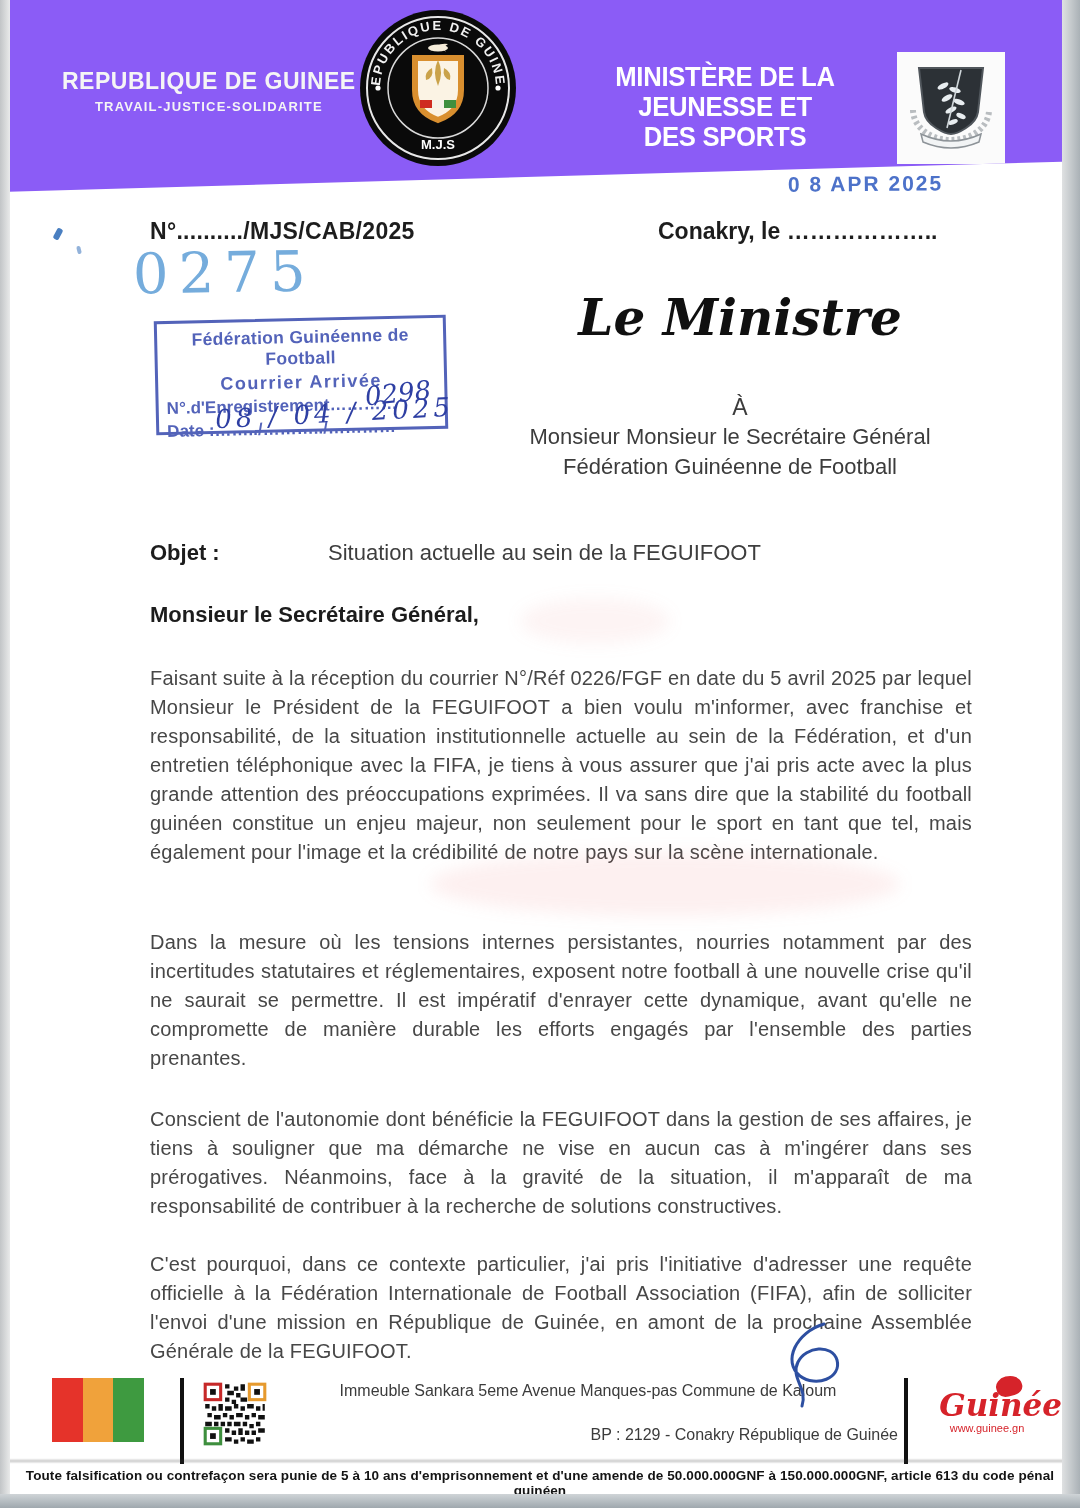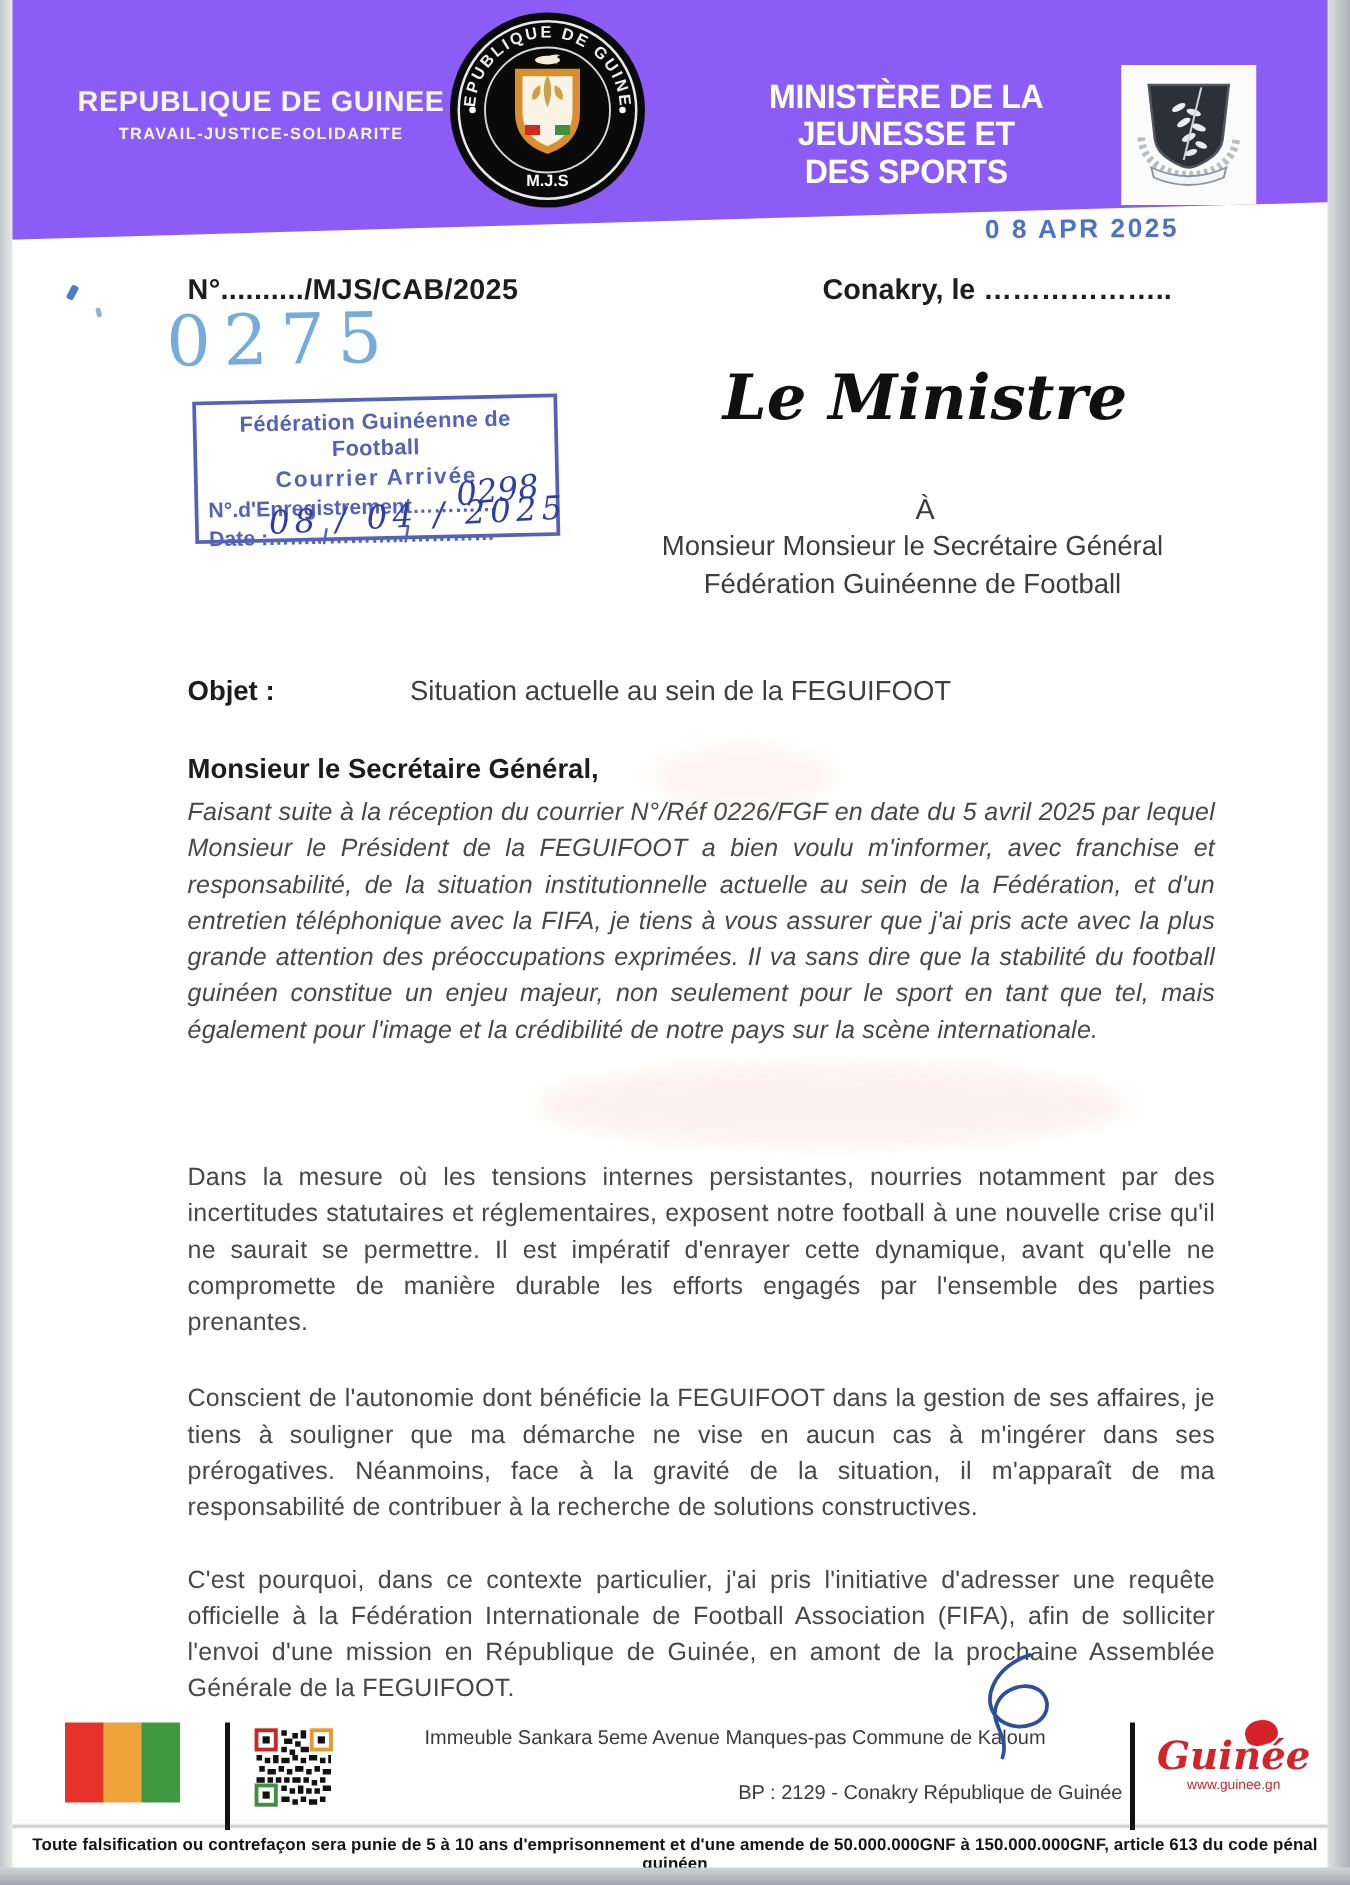--- a/index.html
+++ b/index.html
@@ -46,36 +46,36 @@
   .to-mark{position:absolute;left:480px;top:394px;width:520px;text-align:center;font-size:23px;color:#3c3c3c;}
   .recip1{position:absolute;left:460px;top:424px;width:540px;text-align:center;font-size:22px;color:#3c3c3c;}
   .recip2{position:absolute;left:460px;top:454px;width:540px;text-align:center;font-size:22px;color:#3c3c3c;}
 
   
   .objet-label{position:absolute;left:150px;top:540px;font-size:22px;font-weight:bold;color:#1c1c1c;}
   .objet-text{position:absolute;left:280px;top:540px;font-size:22px;color:#3e3e3e;margin-left:48px;}
   .salutation{position:absolute;left:150px;top:602px;font-size:22px;font-weight:bold;color:#1c1c1c;}
   .para{position:absolute;left:150px;width:822px;margin:0;font-size:20px;line-height:29px;
         text-align:justify;color:#474747;letter-spacing:.2px;}
-  .p1{top:636px;font-style:italic;} .p2{top:928px;} .p3{top:1105px;} .p4{top:1250px;}
+  .p1{top:664px;} .p2{top:928px;} .p3{top:1105px;} .p4{top:1250px;}
   .watermark{position:absolute;border-radius:50%;filter:blur(8px);z-index:1;}
   .wm1{left:430px;top:852px;width:470px;height:64px;background:rgba(235,110,110,.10);}
   .wm2{left:520px;top:598px;width:150px;height:46px;background:rgba(235,120,120,.08);}
   .signature{position:absolute;left:752px;top:1318px;z-index:6;}
 
   
   .flag{position:absolute;left:52px;top:1378px;width:92px;height:64px;display:flex;}
   .flag div{flex:1;}
   .fdiv{position:absolute;width:4px;height:86px;background:#111;top:1378px;}
   .fdiv1{left:180px;} .fdiv2{left:904px;}
   .qr{position:absolute;left:203px;top:1382px;width:64px;height:64px;}
   .addr{position:absolute;left:278px;width:620px;text-align:center;color:#3b3b3b;font-size:16px;}
   .a1{top:1382px;} .a2{top:1426px;text-align:right;} .a3{top:1504px;margin-top:16px;}
   .brand{position:absolute;left:912px;top:1390px;width:150px;text-align:center;color:#d6232a;}
-  .brand .name{font-family:"DejaVu Serif",serif;font-style:italic;font-weight:bold;font-size:31px;line-height:30px;}
+  .brand .name{font-family:"DejaVu Serif",serif;font-style:italic;font-weight:bold;font-size:31px;line-height:30px;text-align:right;}
   .brand .url{font-size:11px;font-weight:normal;margin-top:2px;}
   .brand .blob{position:absolute;left:84px;top:-14px;width:26px;height:20px;background:#d6232a;border-radius:60% 70% 50% 50%;transform:rotate(-15deg);}
   .legal{position:absolute;left:0;top:1468px;width:1080px;text-align:center;
          font-size:13.5px;font-weight:bold;color:#141414;letter-spacing:.1px;z-index:6;}
 </style>
 </head>
 <body>
 
 <div class="page">
 

